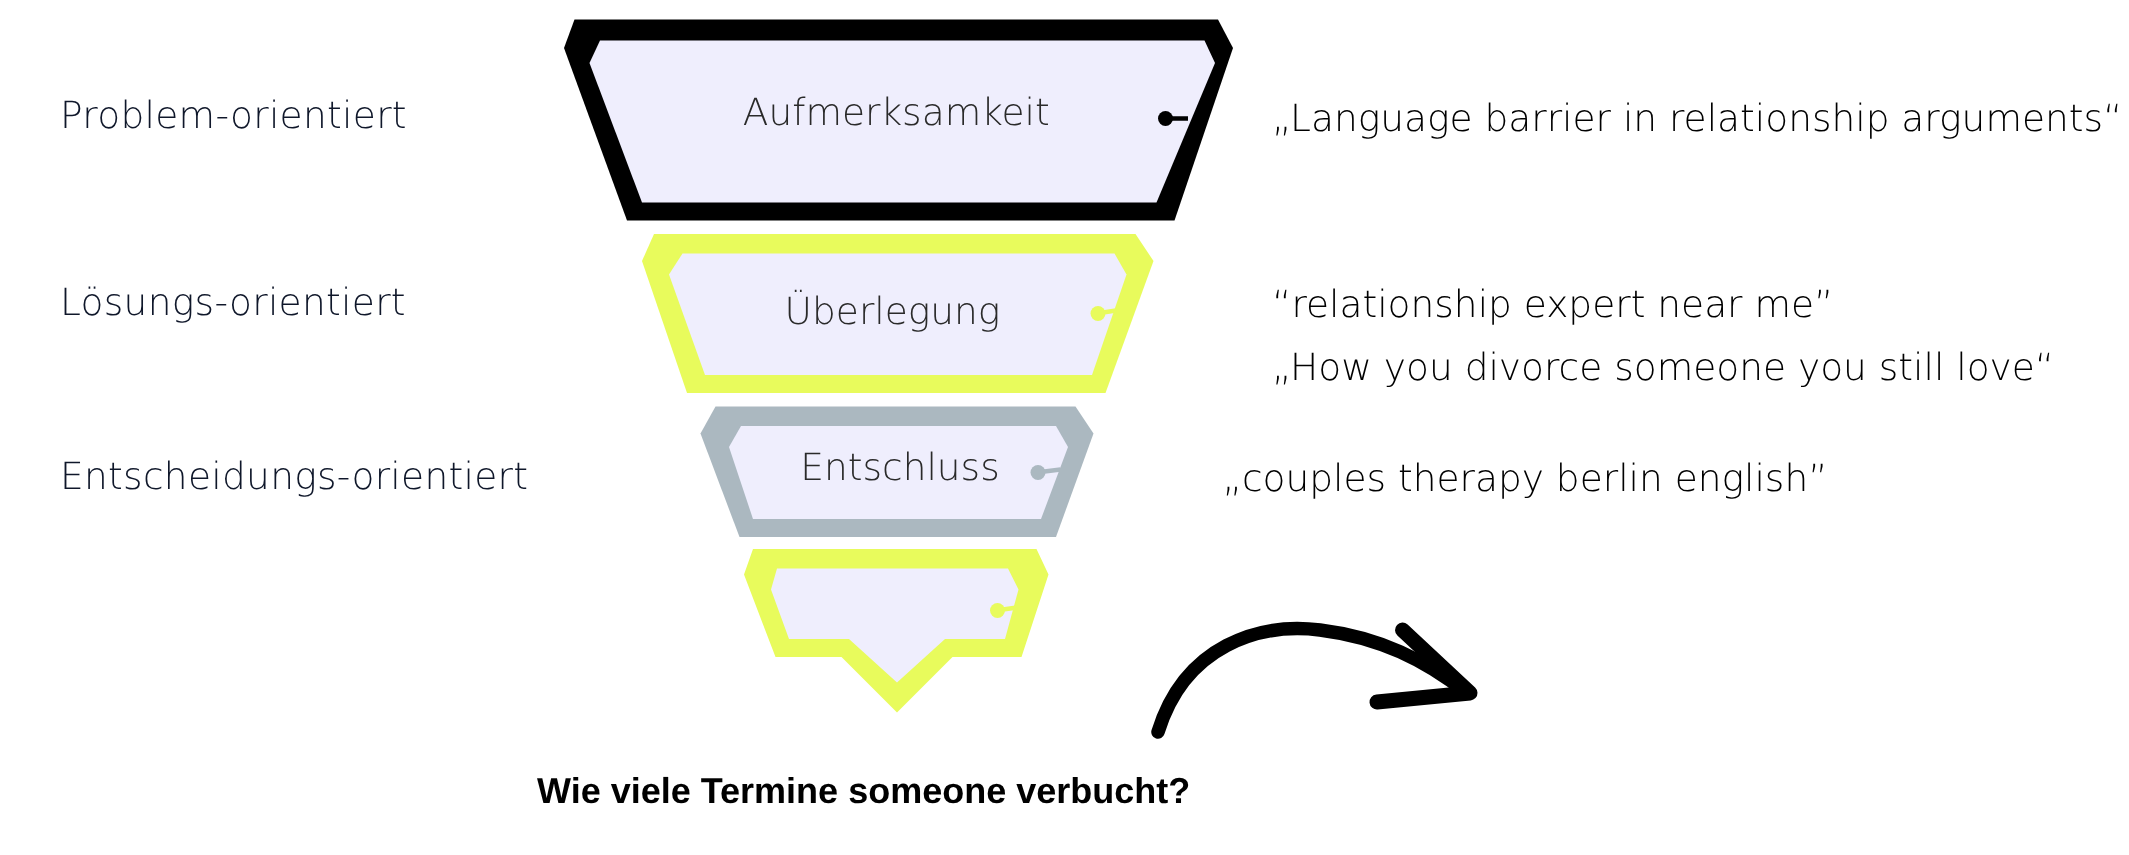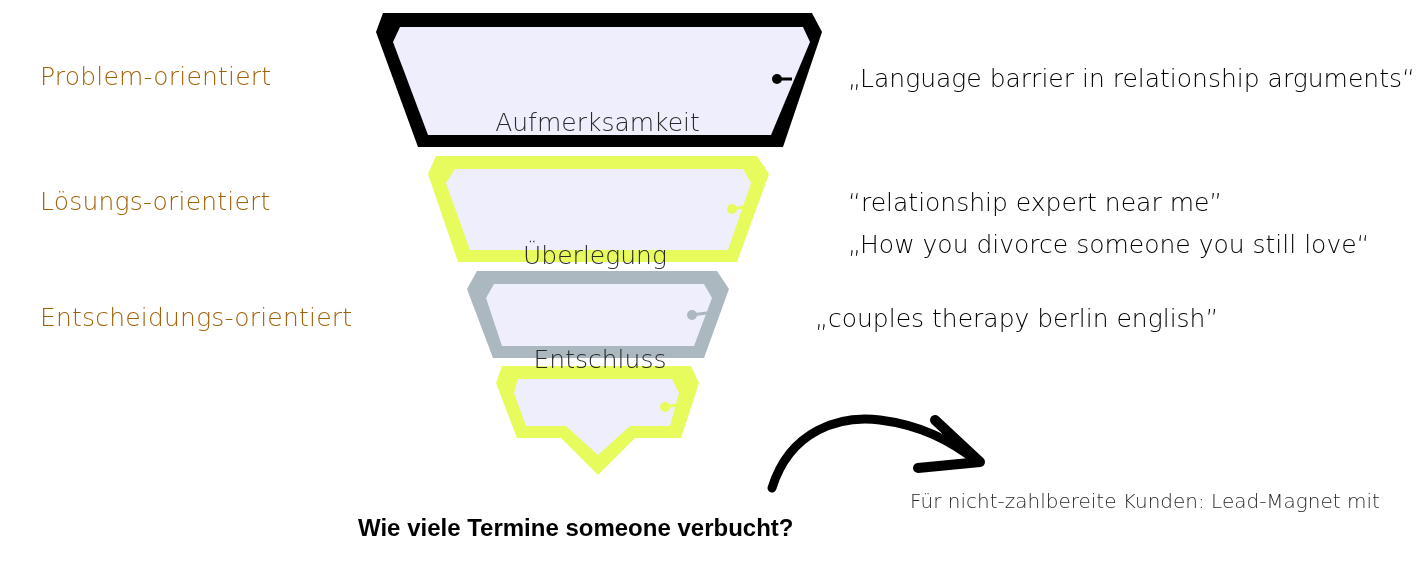--- a/index.html
+++ b/index.html
@@ -1,22 +1,22 @@
 <!DOCTYPE html>
 <html><head>
   <meta charset="utf-8">
   <style>
     html, body { margin: 0; padding: 0; background: #ffffff; }
     body { width: 1419px; height: 570px; position: relative; overflow: hidden;
            font-family: "DejaVu Sans", sans-serif; color: #222; }
     .abs { position: absolute; white-space: nowrap; }
-    .label-left { font-size: 25px; font-weight: 200; letter-spacing: 0.2px; color: #a16207;
+    .label-left { font-size: 25px; font-weight: 200; letter-spacing: 0.2px; color: #0f172a;
                   font-family: "DejaVu Sans", sans-serif; }
     .label-right { font-size: 25px; color: #000000; font-family: "DejaVu Sans", sans-serif; font-weight: 200; }
-    .stage-text { font-size: 25px; color: #2a2a2a; font-family: "DejaVu Sans", sans-serif; font-weight: 200; text-align: center; margin-top: 48px; }
+    .stage-text { font-size: 25px; color: #2a2a2a; font-family: "DejaVu Sans", sans-serif; font-weight: 200; text-align: center; }
     .question { font-family: "Liberation Sans", sans-serif; font-weight: 700; font-size: 24px; color: #000; }
     .note { font-size: 20px; color: #2a2a2a; text-align: center; line-height: 34px; font-family: "DejaVu Sans", sans-serif; font-weight: 200; }
     svg.funnel { position: absolute; left: 0; top: 0; }
   </style>
 </head>
 <body>
 
 <svg class="funnel" width="1419" height="570" viewBox="0 0 1419 570">
 
   <g>
@@ -62,14 +62,13 @@
 <div class="abs stage-text" style="left:490px; width:220px; top:297px;">Entschluss</div>
 
 <div class="abs label-right" style="left:848px; top:64px;">„Language barrier in relationship arguments“</div>
 <div class="abs label-right" style="left:848px; top:188px;">“relationship expert near me”</div>
 <div class="abs label-right" style="left:848px; top:230px;text-align:right;">„How you divorce someone you still love“</div>
 <div class="abs label-right" style="left:815px; top:304px;">„couples therapy berlin english”</div>
 
 <div class="abs question" style="left:358px; top:514px;">Wie viele Termine someone verbucht?</div>
 
 <div class="abs note" style="left:880px; width:530px; top:484px;">
-  <div>Für nicht-zahlbereite Kunden: Lead-Magnet mit</div>
 </div>
 
 </body></html>

